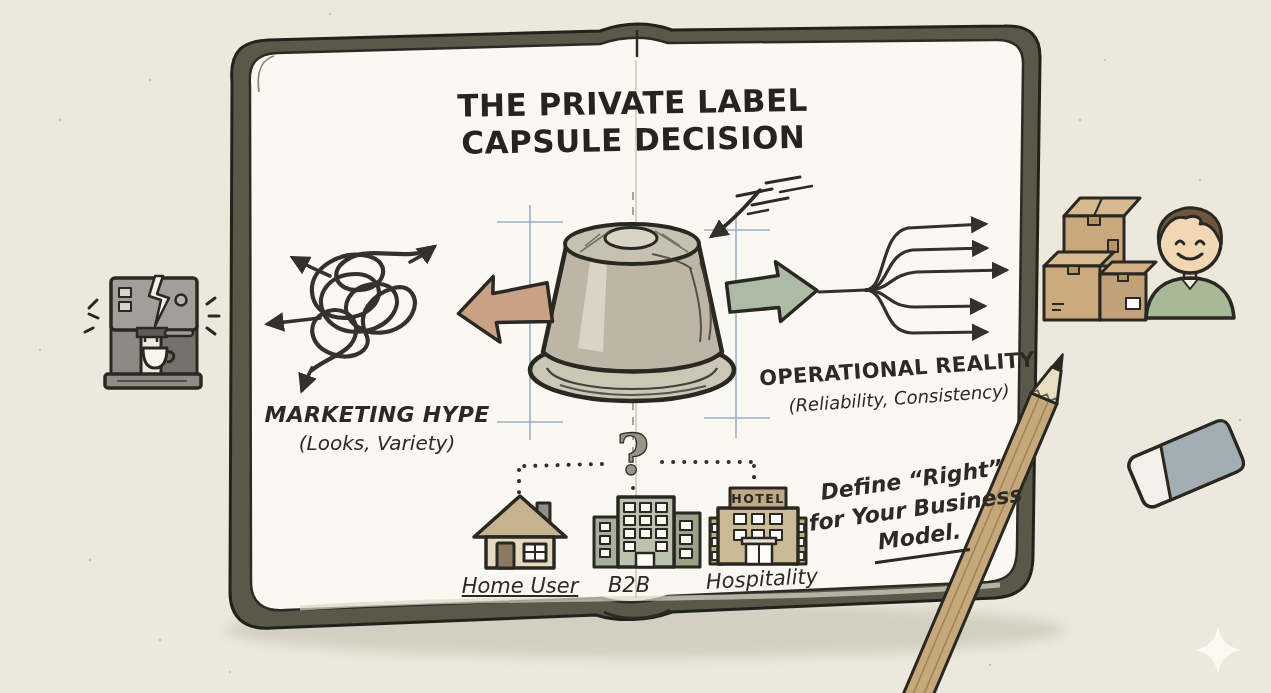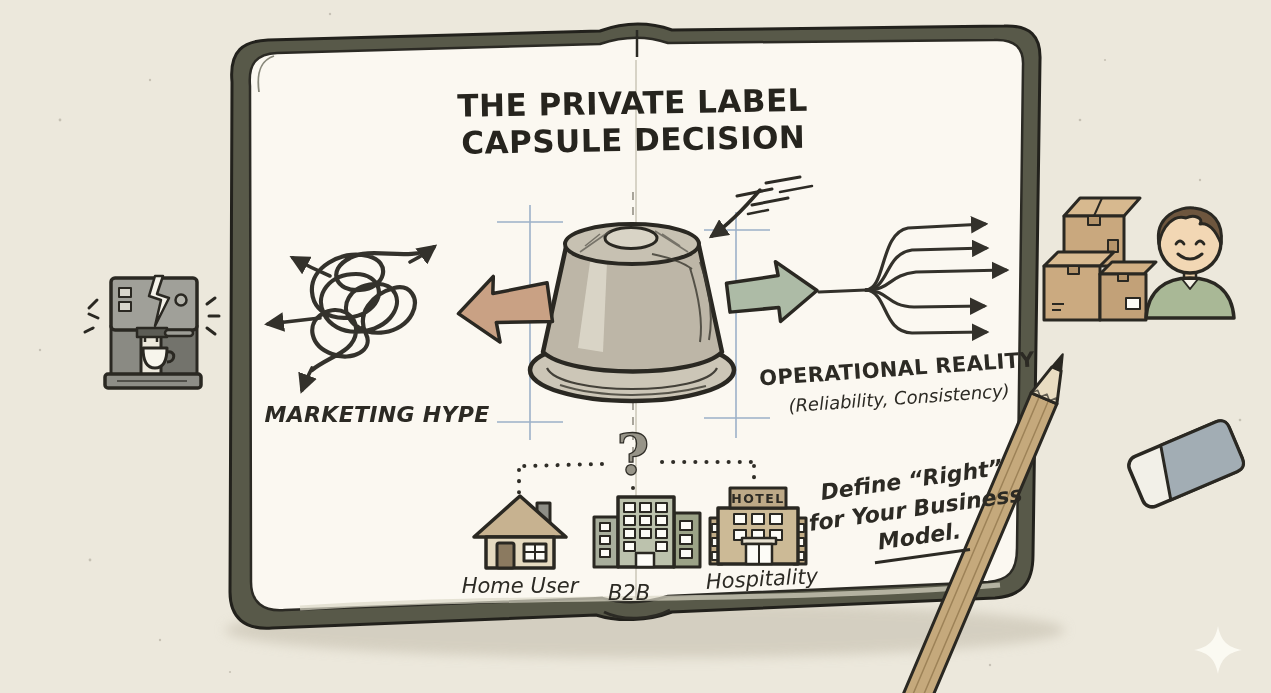--- a/index.html
+++ b/index.html
@@ -271,26 +271,27 @@
 
   <path transform="translate(1218,650)" d="M 0 -24 C 3 -9 9 -3 24 0 C 9 3 3 9 0 24 C -3 9 -9 3 -24 0 C -9 -3 -3 -9 0 -24 Z" fill="#fffef8" opacity="0.8"></path>
 </svg>
 
 <div class="txt title" style="left:633px;top:122px;">
   <div>THE PRIVATE LABEL</div>
   <div>CAPSULE DECISION</div>
 </div>
 
 <div class="txt bold-label" style="left:377px;top:414px;font-style:italic;">MARKETING HYPE</div>
+<div class="txt hand" style="left:377px;top:443px;">(Looks, Variety)</div>
 
 <div class="txt bold-label rot-op" style="left:897px;top:369px;font-size:21px;">OPERATIONAL REALITY</div>
 <div class="txt hand rot-op" style="left:899px;top:398px;font-size:18px;">(Reliability, Consistency)</div>
 
-<div class="txt hand" style="left:520px;top:586px;font-size:21px;">Home User</div>
-<div class="txt hand" style="left:629px;top:585px;font-size:21px;margin-top:8px;">B2B</div>
+<div class="txt hand" style="left:520px;top:586px;font-size:21px;text-decoration:underline;">Home User</div>
+<div class="txt hand" style="left:629px;top:585px;font-size:21px;">B2B</div>
 <div class="txt hand rot-hosp" style="left:762px;top:579px;font-size:21px;">Hospitality</div>
 
 <div class="txt note" style="left:916px;top:512px;">
   <div>Define “Right”</div>
   <div>for Your Business</div>
   <div><span class="u">Model.</span></div>
 </div>
 
 </div>
 

